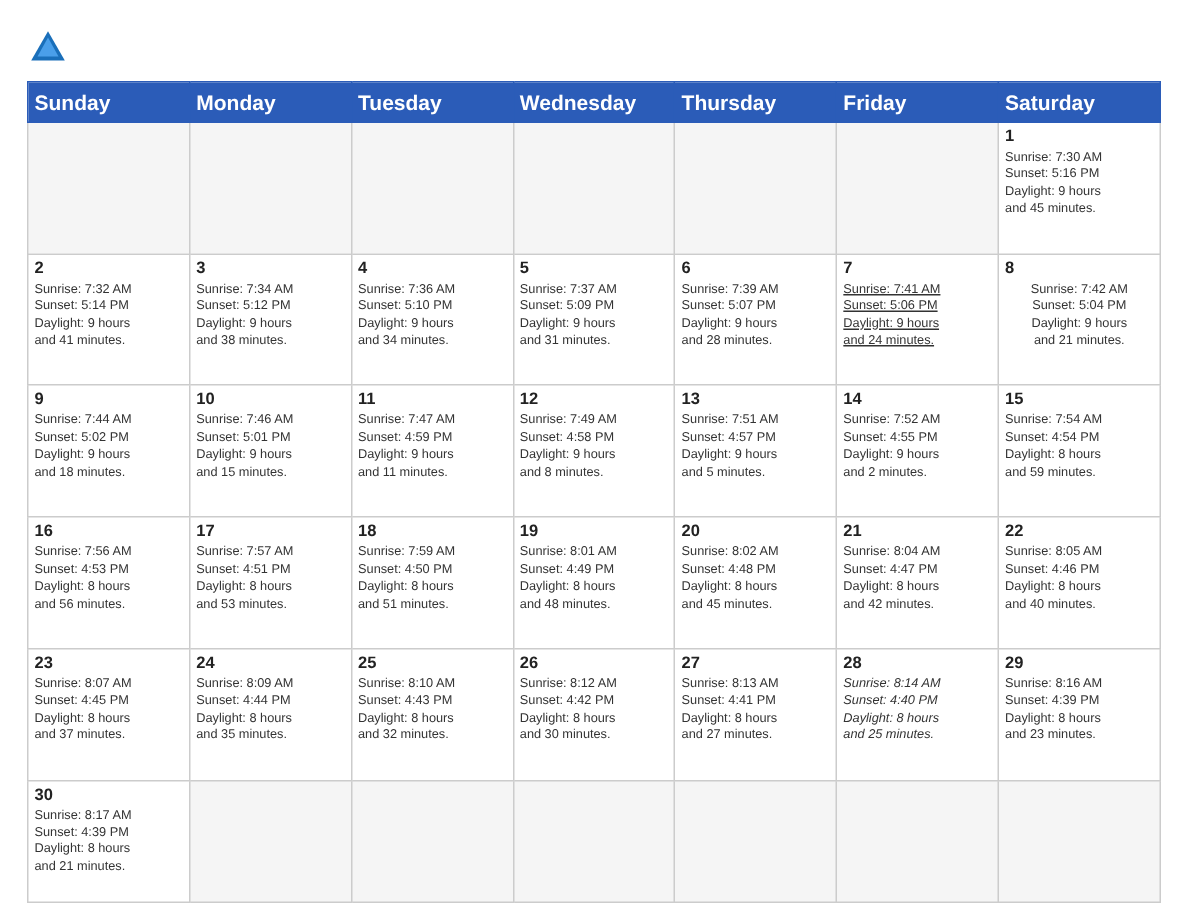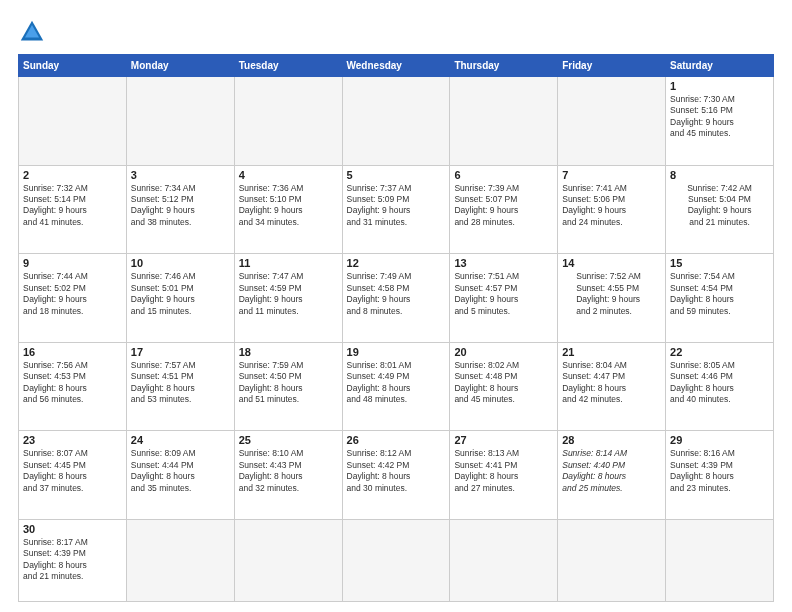--- a/index.html
+++ b/index.html
@@ -57,21 +57,21 @@
     .calendar {
       flex: 1;
       border: 1px solid #ccc;
       border-collapse: collapse;
       width: 100%;
       table-layout: fixed;
     }
     .calendar th {
       background: #2b5cb8;
       color: #fff;
-      font-size: 10px;
+      font-size: 14px;
       font-weight: bold;
       padding: 5px 4px;
       text-align: left;
       border: 1px solid #2b5cb8;
     }
     .calendar td {
       vertical-align: top;
       border: 1px solid #ccc;
       padding: 3px 4px;
       font-size: 9px;
@@ -178,21 +178,21 @@
           </td>
           <td>
             <span class="day-number">6</span>
             <div class="day-info" style="white-space: pre-line;">Sunrise: 7:39 AM
 Sunset: 5:07 PM
 Daylight: 9 hours
 and 28 minutes.</div>
           </td>
           <td>
             <span class="day-number">7</span>
-            <div class="day-info" style="white-space: pre-line;">Sunrise: 7:41 AM
+            <div class="day-info" style="white-space: pre-line; text-decoration: underline;">Sunrise: 7:41 AM
 Sunset: 5:06 PM
 Daylight: 9 hours
 and 24 minutes.</div>
           </td>
           <td>
             <span class="day-number">8</span>
             <div class="day-info" style="white-space: pre-line; text-align: center;">Sunrise: 7:42 AM
 Sunset: 5:04 PM
 Daylight: 9 hours
 and 21 minutes.</div>
@@ -229,21 +229,21 @@
           </td>
           <td>
             <span class="day-number">13</span>
             <div class="day-info" style="white-space: pre-line;">Sunrise: 7:51 AM
 Sunset: 4:57 PM
 Daylight: 9 hours
 and 5 minutes.</div>
           </td>
           <td>
             <span class="day-number">14</span>
-            <div class="day-info" style="white-space: pre-line; margin-left: 14px;">Sunrise: 7:52 AM
+            <div class="day-info" style="white-space: pre-line;">Sunrise: 7:52 AM
 Sunset: 4:55 PM
 Daylight: 9 hours
 and 2 minutes.</div>
           </td>
           <td>
             <span class="day-number">15</span>
             <div class="day-info" style="white-space: pre-line;">Sunrise: 7:54 AM
 Sunset: 4:54 PM
 Daylight: 8 hours
 and 59 minutes.</div>

